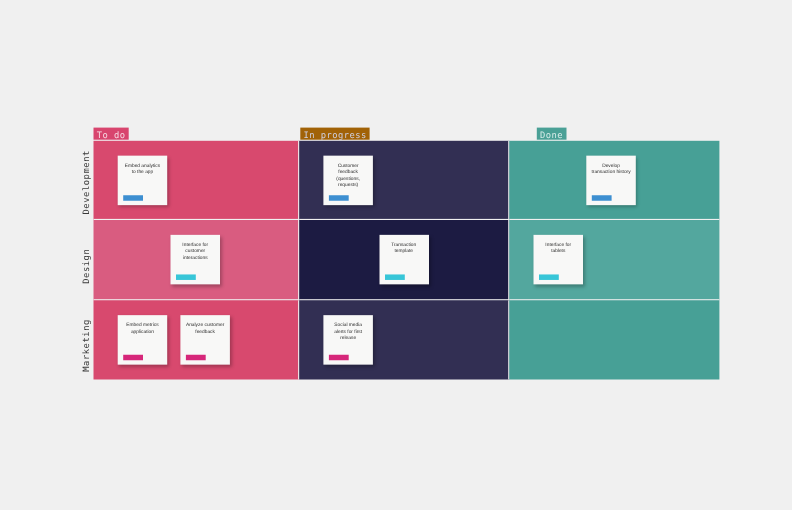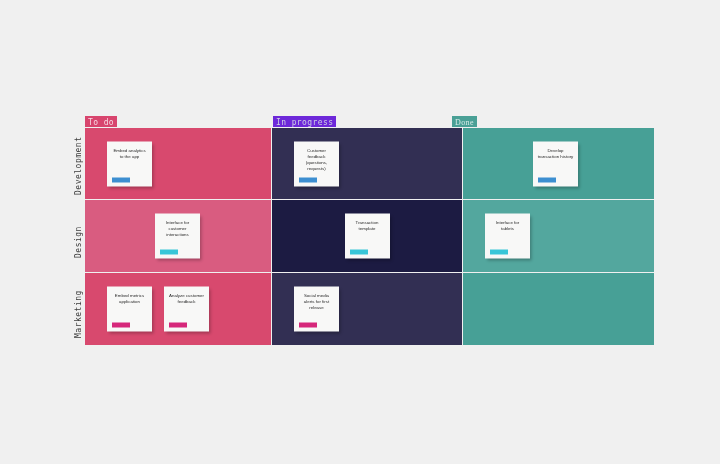--- a/index.html
+++ b/index.html
@@ -38,29 +38,28 @@
   }
   #col-header-todo {
     left: 85px;
     top: 116px;
     background: #d8456e;
     color: #f7d9e3;
   }
   #col-header-inprogress {
     left: 273px;
     top: 116px;
-    background: #6d28d9;
+    background: #a16207;
     color: #cfd0e2;
   }
   #col-header-done {
-    left: 452px;
+    left: 488px;
     top: 116px;
     background: #4aa096;
     color: #d8ece9;
-    font-family: Liberation Serif, serif;
   }
 
   
   .row-label {
     position: absolute;
     font-family: "DejaVu Sans Mono", "Liberation Mono", monospace;
     font-size: 8px;
     letter-spacing: 0.5px;
     color: #3a3a3a;
     transform-origin: 0 0;

